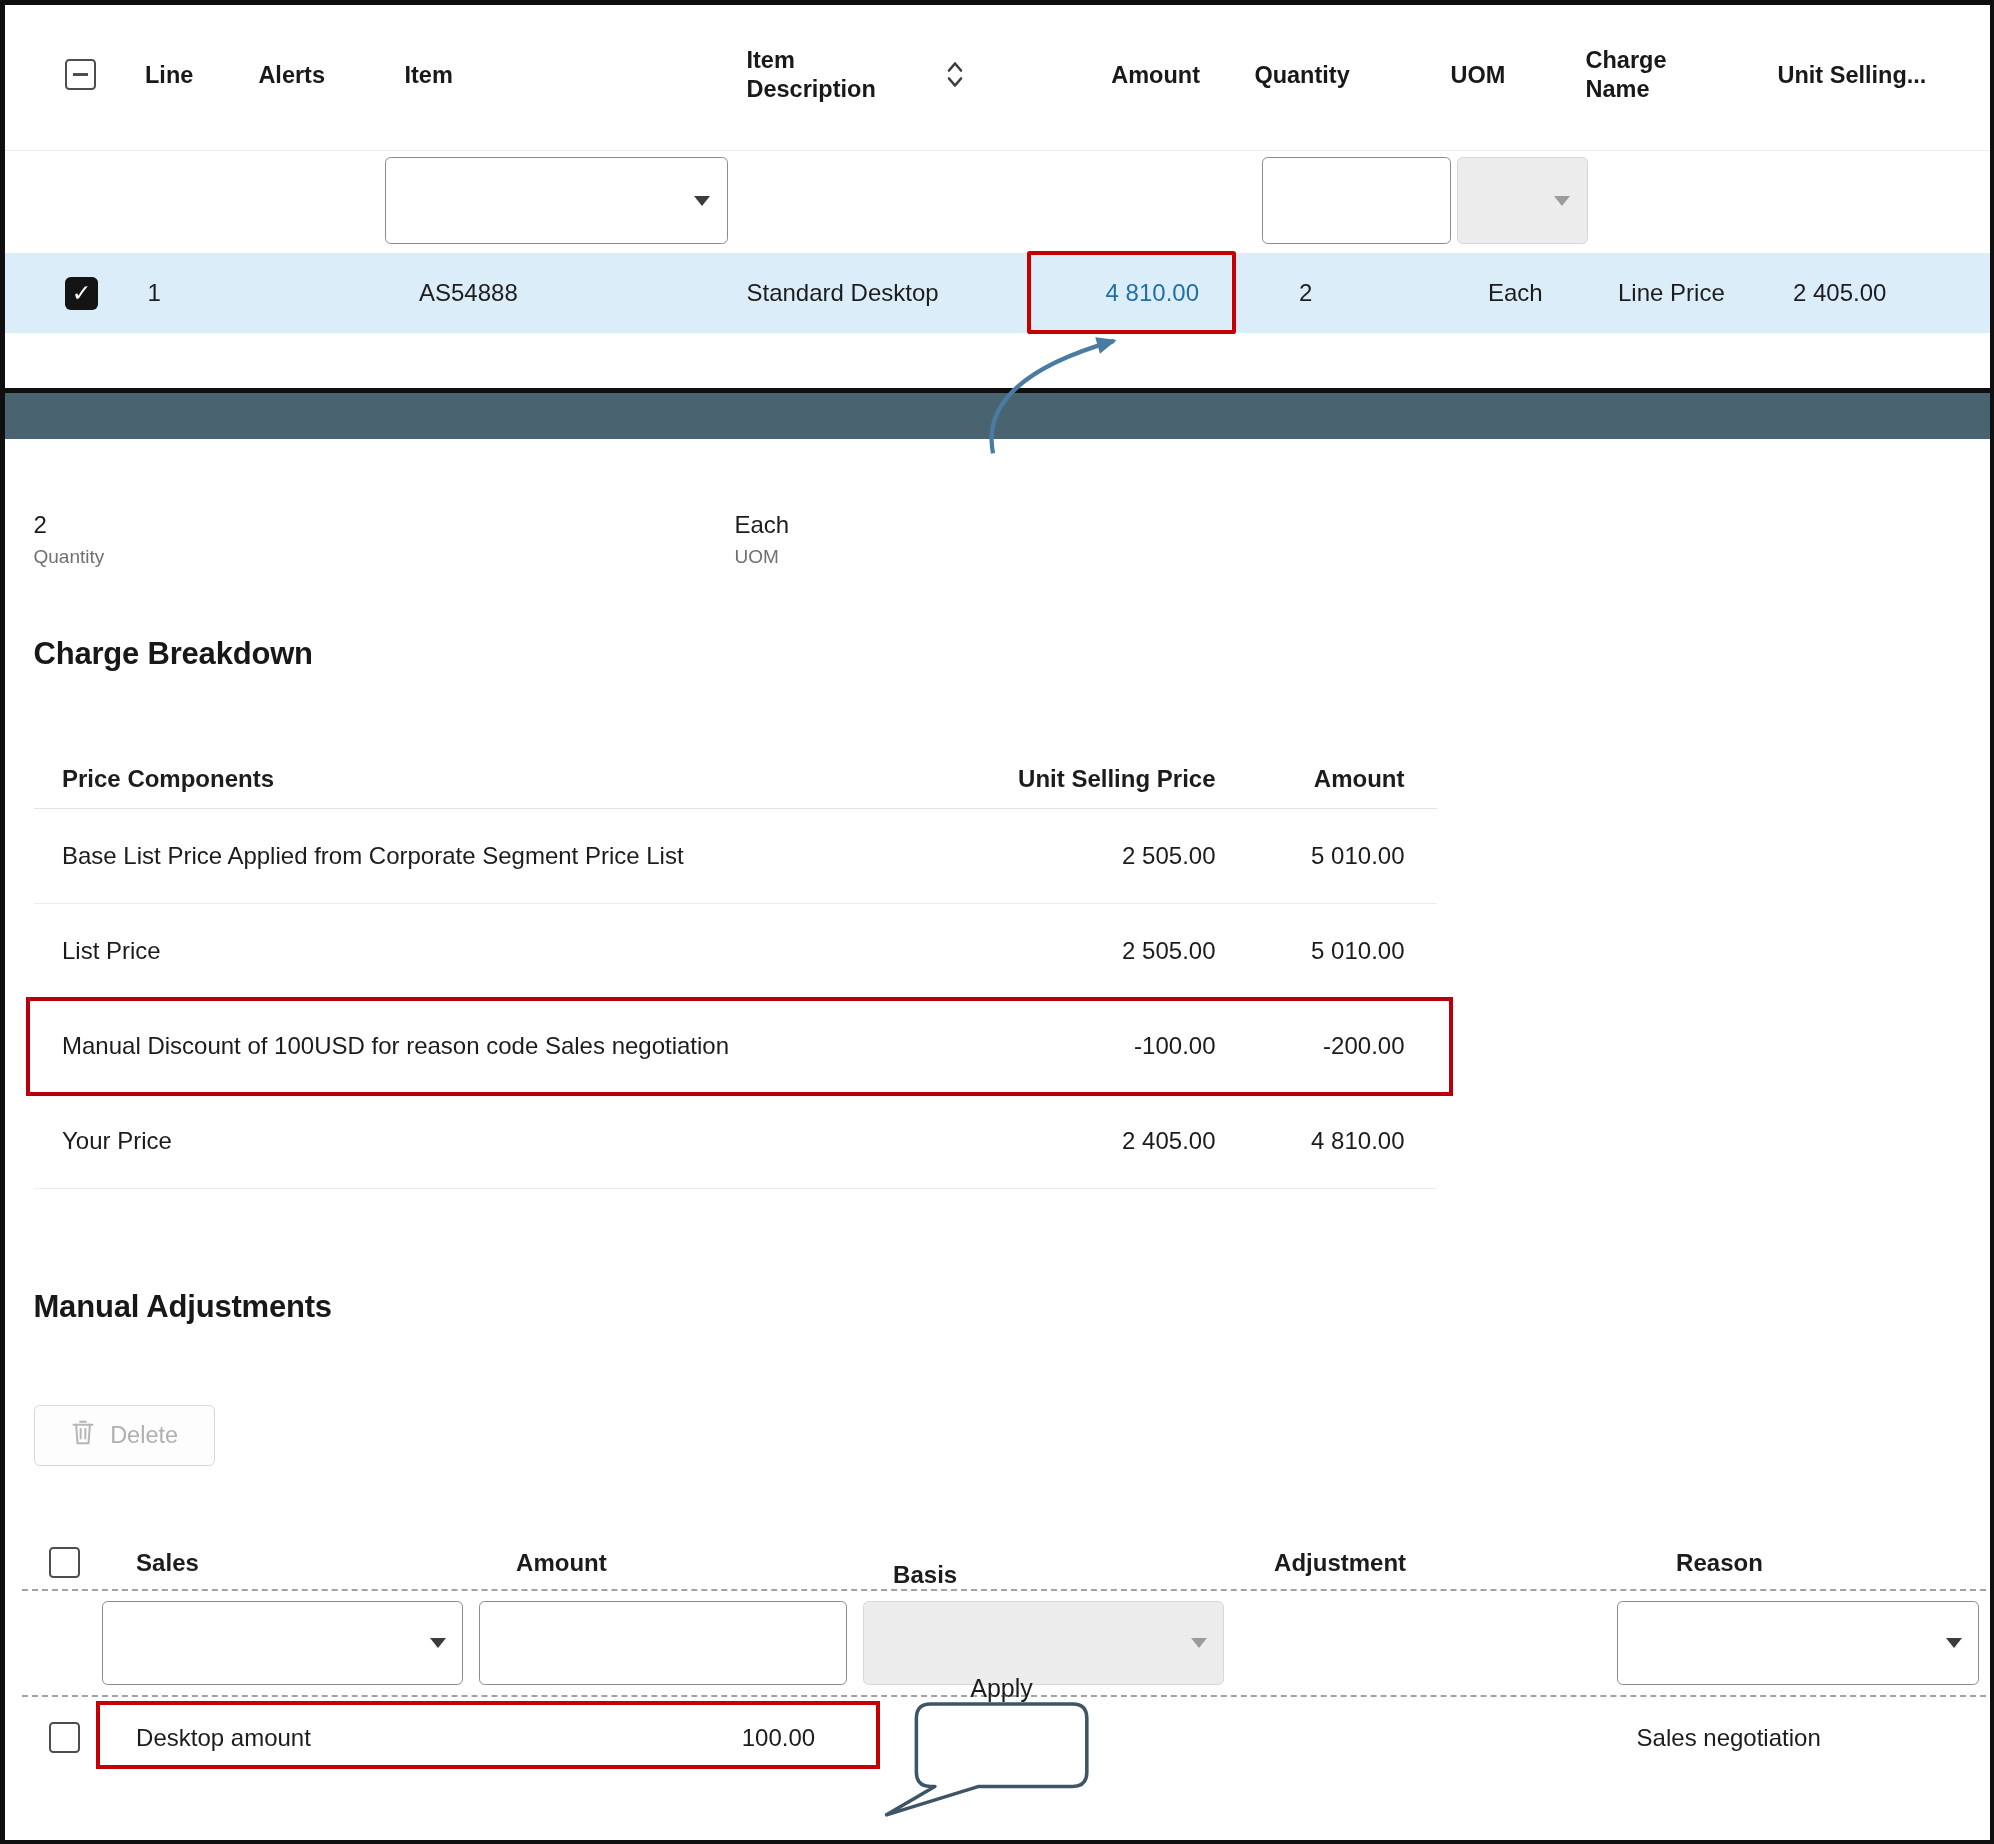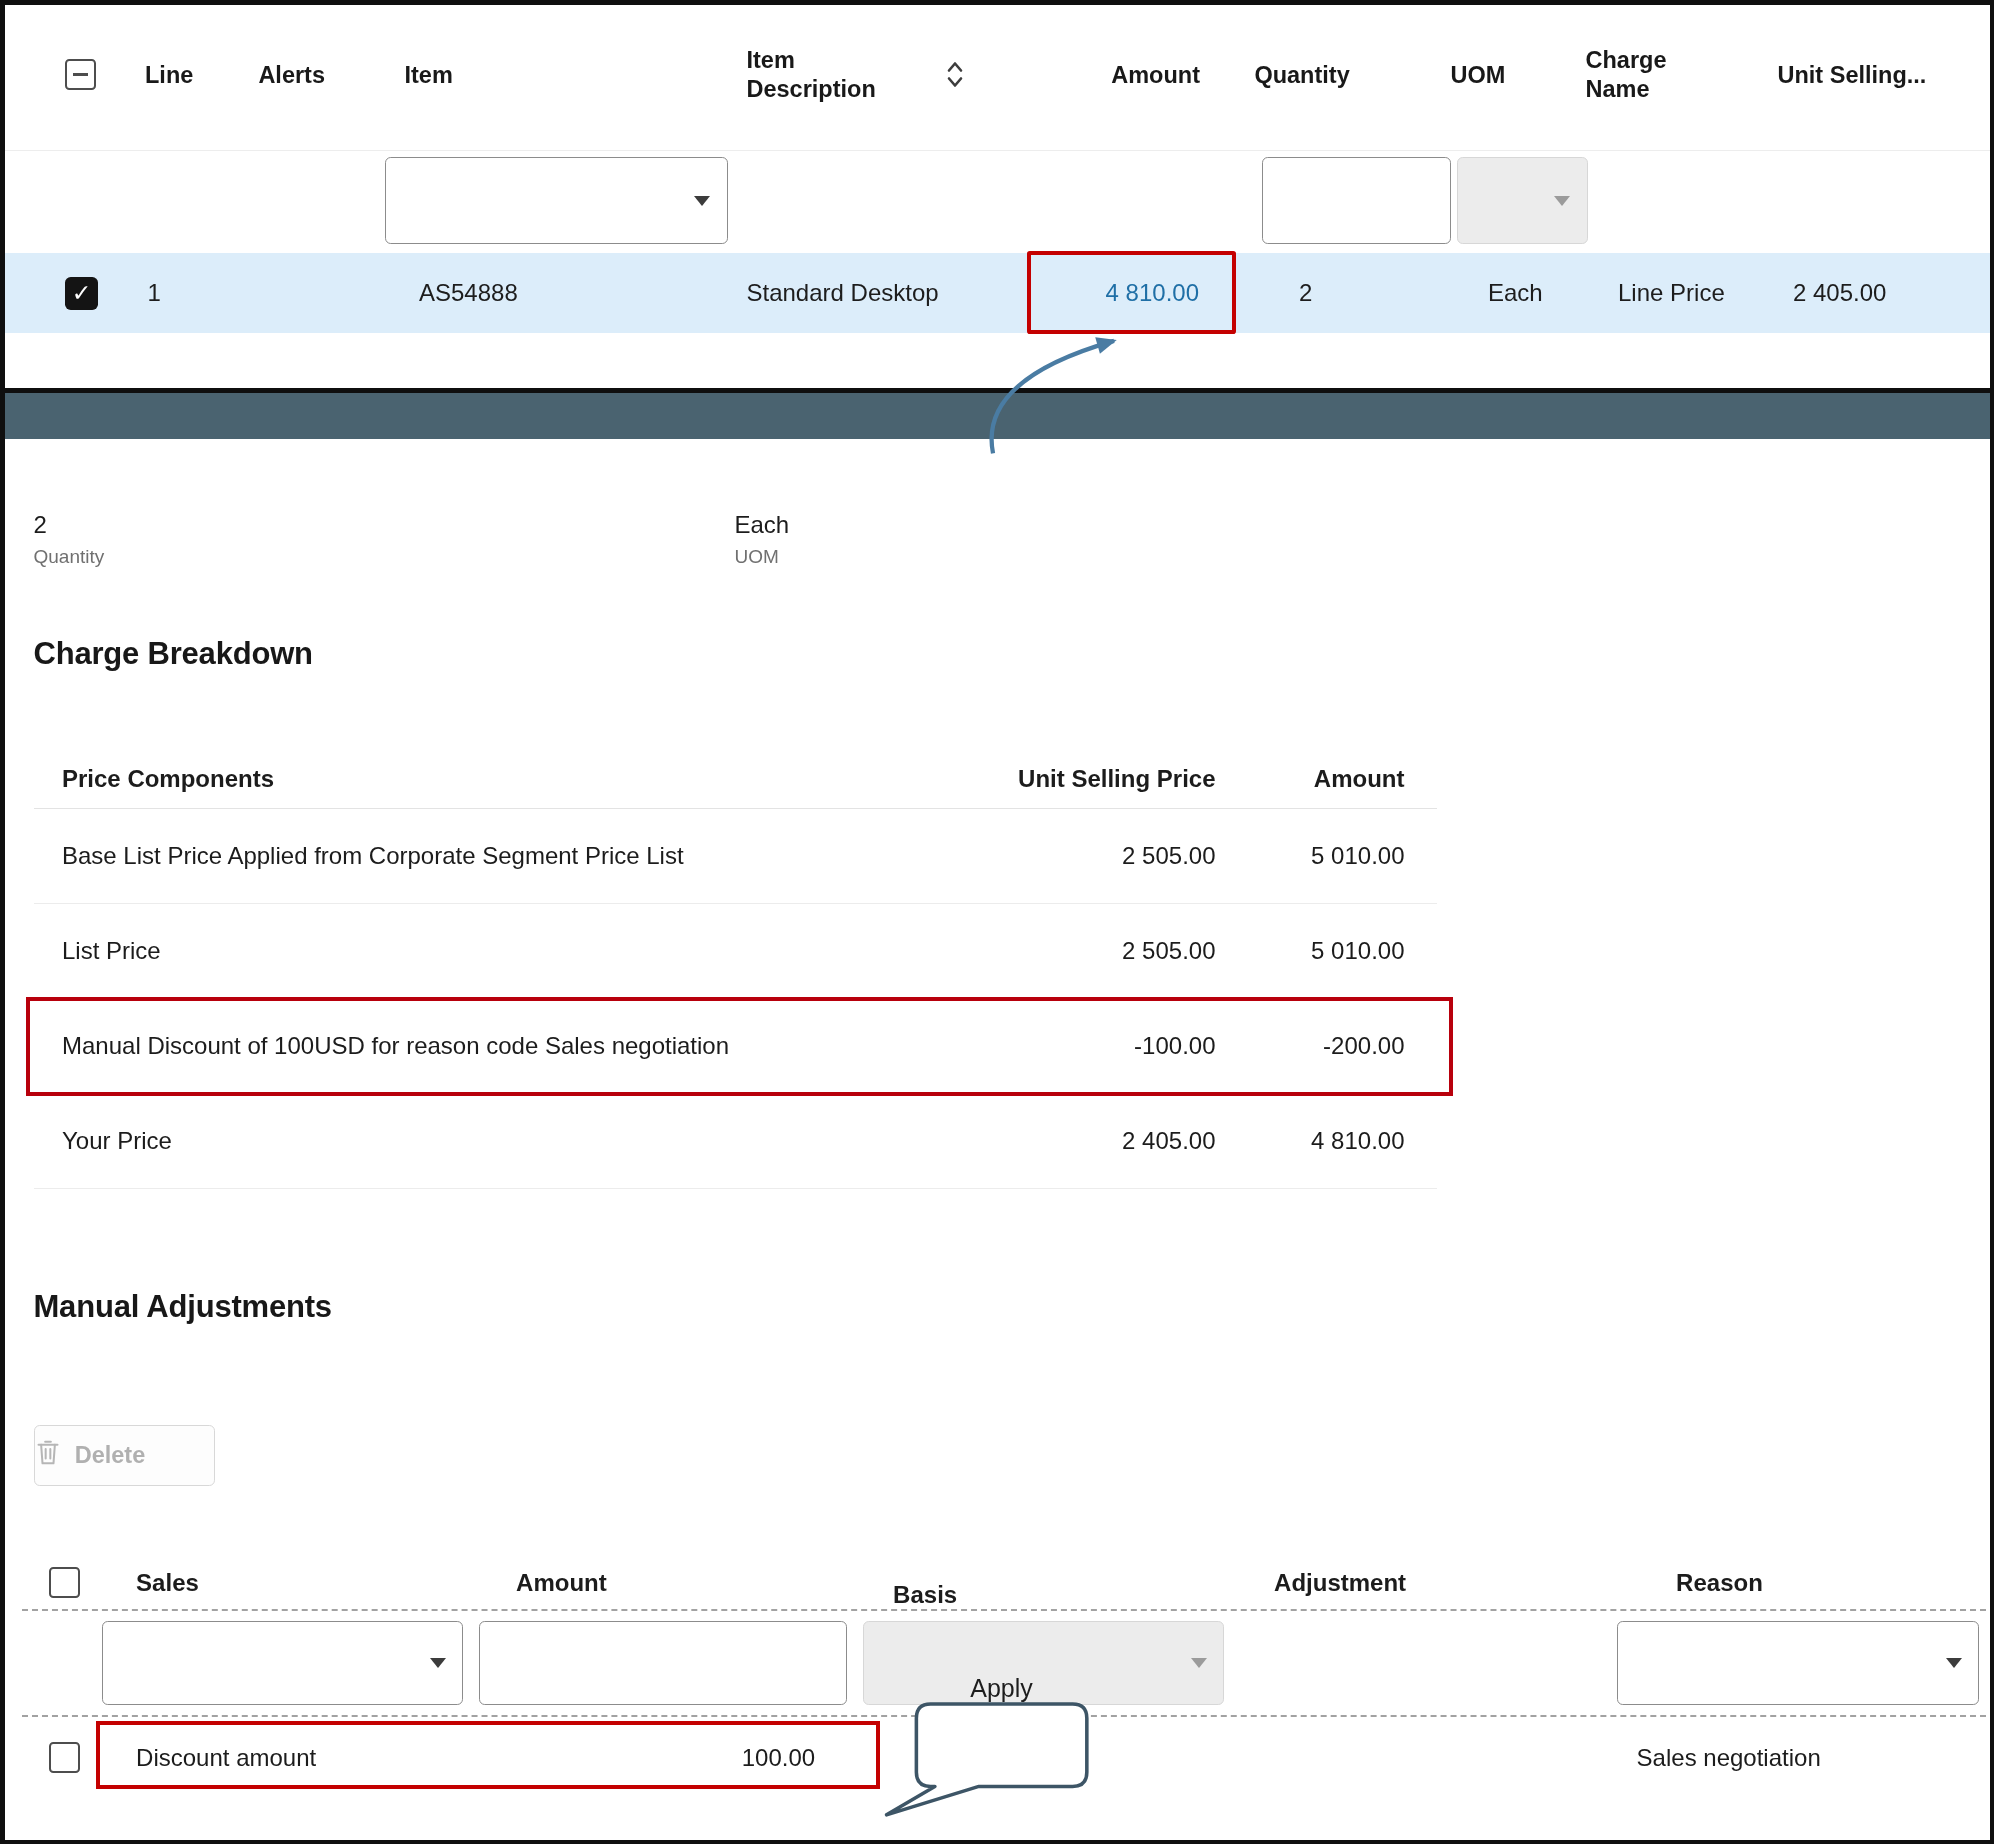--- a/index.html
+++ b/index.html
@@ -67,21 +67,21 @@
   .cbhead { height:60px; font-weight:700; border-bottom:1.4px solid #e3e3e3; }
   .cbhead .c1 { padding-left:28.5px; }
   .num { text-align:right; }
   .c3pad { padding-right:32px; }
   .cbrow { height:95px; border-bottom:1.4px solid #ececec; position:relative; }
   .cbrow .c1 { padding-left:28.5px; }
   .cb-redbox { position:absolute; left:-7.1px; top:-2.1px; width:1427px; height:99px; border:4.3px solid #b8000c; z-index:5; pointer-events:none; }
 
   .ma-title { margin-top:100px; }
 
-  .delete-btn { margin-top:100px; width:181px; height:61px; border:1.4px solid #d8d8d8; border-radius:5.7px; background:#fdfdfd; display:flex; align-items:center; gap:14.2px; font-size:23.5px; font-weight:700; color:#b0b0b0; }
+  .delete-btn { margin-top:80px; width:181px; height:61px; border:1.4px solid #d8d8d8; border-radius:5.7px; background:#fdfdfd; display:flex; align-items:center; justify-content:center; gap:14.2px; font-size:23.5px; font-weight:400; color:#b0b0b0; }
 
   .ma-table { margin-left:-11.4px; width:1964px; font-size:24px; }
   .ma-grid { display:grid; grid-template-columns:71px 377px 384px 377px 377px 1fr; align-items:center; }
   .ma-head { margin-top:70px; height:53px; font-weight:700; }
   .ma-head .cb { margin-left:27px; }
   .ph-type { padding-left:43px; } .ph-amount { padding-left:46px; } .ph-basis { padding-left:39px;margin-top:25px; }
   .ph-adj { padding-left:43px; } .ph-reason { padding-left:68px; }
 
   .ma-filter { height:108px; border-top:2.1px dashed #a2a2a2; border-bottom:2.1px dashed #a2a2a2; }
   .ma-ctl { height:84px; border:1.4px solid #8c8c8c; border-radius:5.7px; background:#fff; display:flex; align-items:center; justify-content:flex-end; padding-right:15.7px; margin:0 7.1px 0 8.5px; }
@@ -269,21 +269,21 @@
               <span class="dd-arrow"></span>
             </div>
           </div>
       </div>
 
       <div class="ma-grid ma-datarow">
         <div class="row-redbox"></div>
         <div>
             <div class="checkbox-empty cb"></div>
           </div>
-        <div class="cell-type">Discount amount</div>
+        <div class="cell-type">Desktop amount</div>
         <div class="cell-amt">100.00</div>
         <div></div>
         <div></div>
         <div class="cell-reason">Sales negotiation</div>
       </div>
 
     </div>
   </div>
 
   <svg class="callout-svg" width="299" height="174" viewBox="0 0 420 245">

